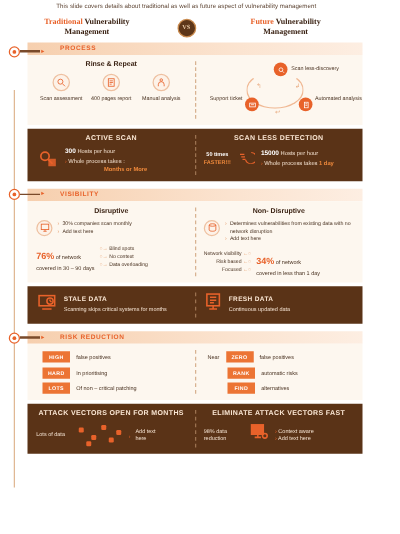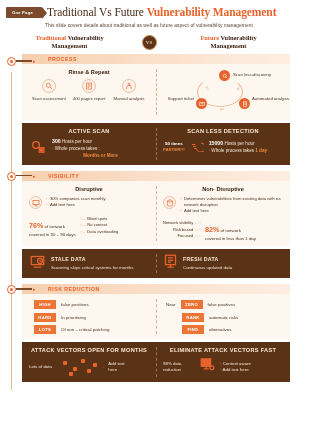--- a/index.html
+++ b/index.html
@@ -207,24 +207,20 @@
   .dotmap span{
     position:absolute; width:4px;height:4px;border-radius:1px;
     background:#e8622a;
   }
 </style>
 </head>
 <body>
 
 <div class="page">
 
-  <div class="header">
-    <div class="onepage-tag">One Page</div>
-    <div class="main-title"><span>Traditional Vs Future </span><span class="accent">Vulnerability Management</span></div>
-  </div>
   <div class="subtitle">This slide covers details about traditional as well as future aspect of vulnerability management</div>
 
   <div class="vs-row">
     <div class="vs-col">
       <span class="hl">Traditional</span><span> Vulnerability</span><br>
       <span>Management</span>
     </div>
     <div class="vs-badge">VS</div>
     <div class="vs-col">
       <span class="hl">Future</span><span> Vulnerability</span><br>
@@ -422,21 +418,21 @@
               </div>
           </div>
         </div>
         <div style="display:flex;align-items:center;gap:4px;margin-top:4px;">
           <div class="conn-list" style="text-align:right;flex:0 0 auto;">
             <div><span>Network visibility</span><span class="dash"> ←○</span></div>
             <div><span>Risk based</span><span class="dash"> ←○</span></div>
             <div><span>Focused</span><span class="dash"> ←○</span></div>
           </div>
           <div>
-            <div><span class="pct">82%</span><span class="pct-sub"> of network</span></div>
+            <div><span class="pct">34%</span><span class="pct-sub"> of network</span></div>
             <div class="pct-sub">covered in less than 1 day</div>
           </div>
         </div>
       </div>
     </div>
   </div>
 
   <div class="panel dark" style="margin-top:3px;">
     <div class="half" style="display:flex;align-items:center;gap:5px;">
       <div>

